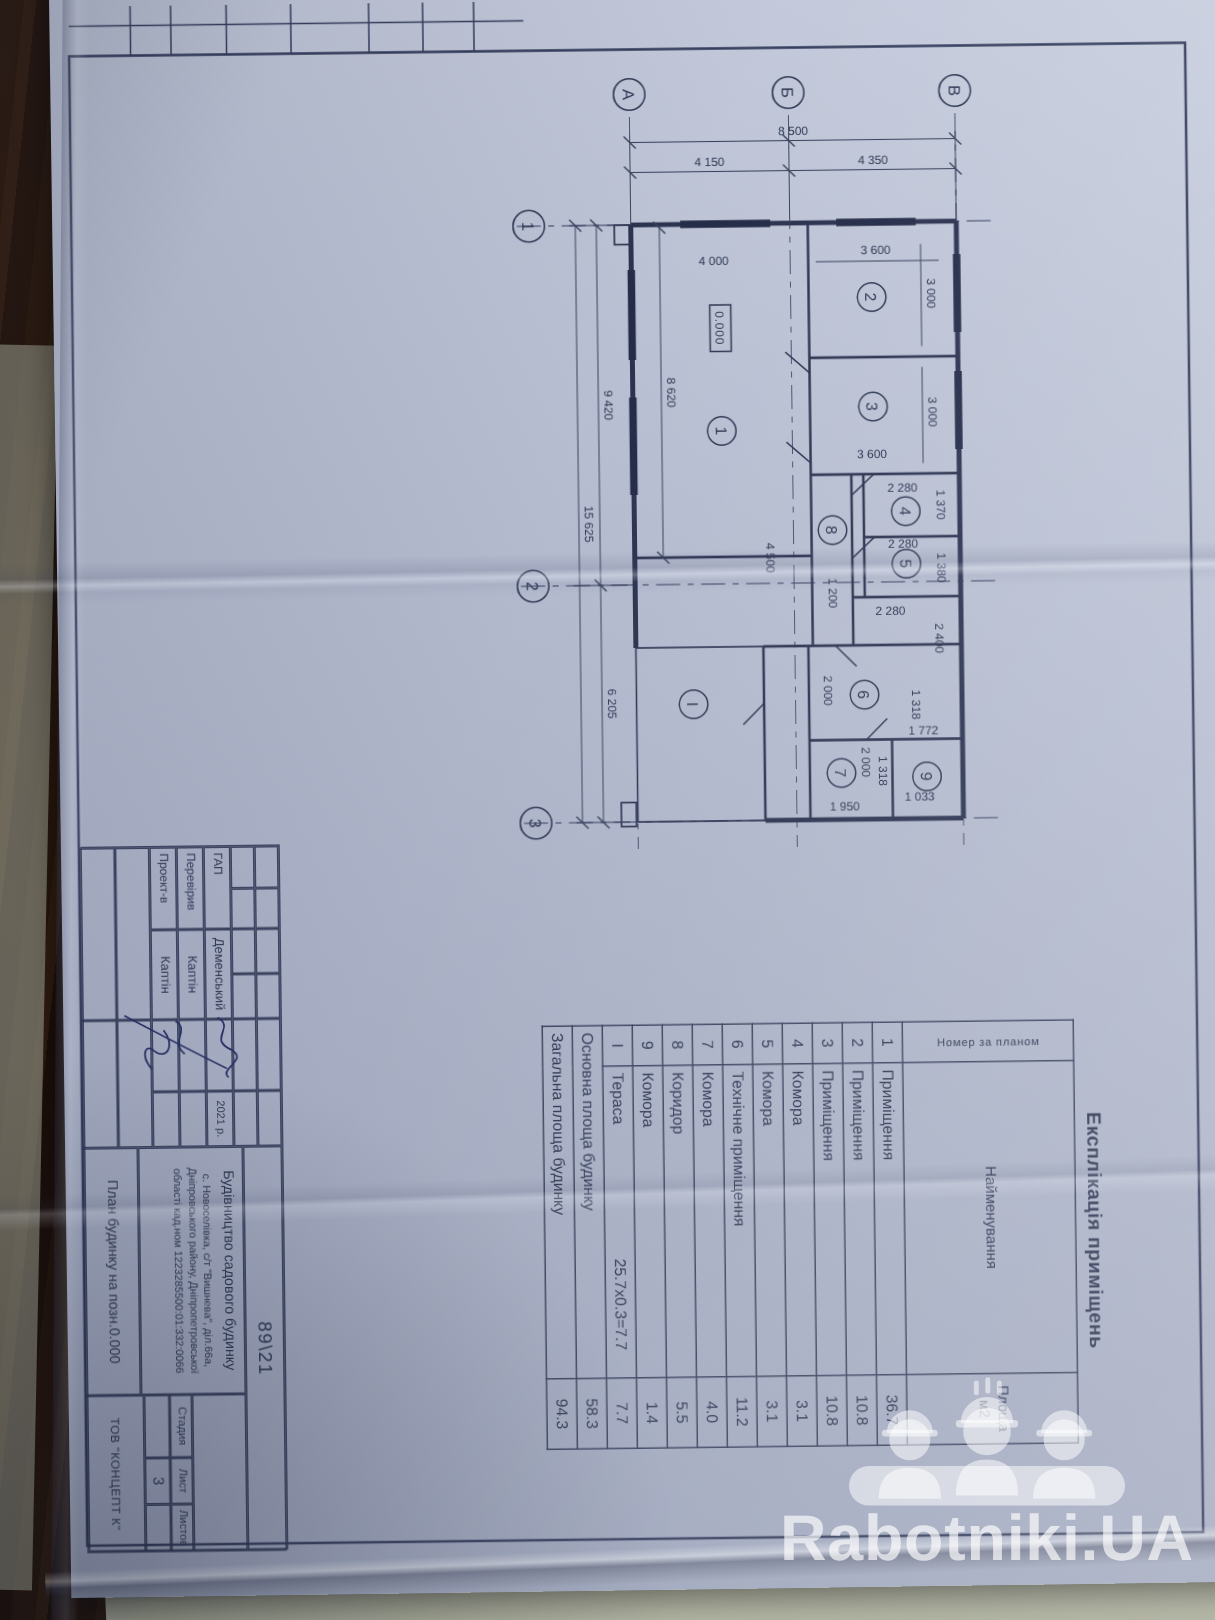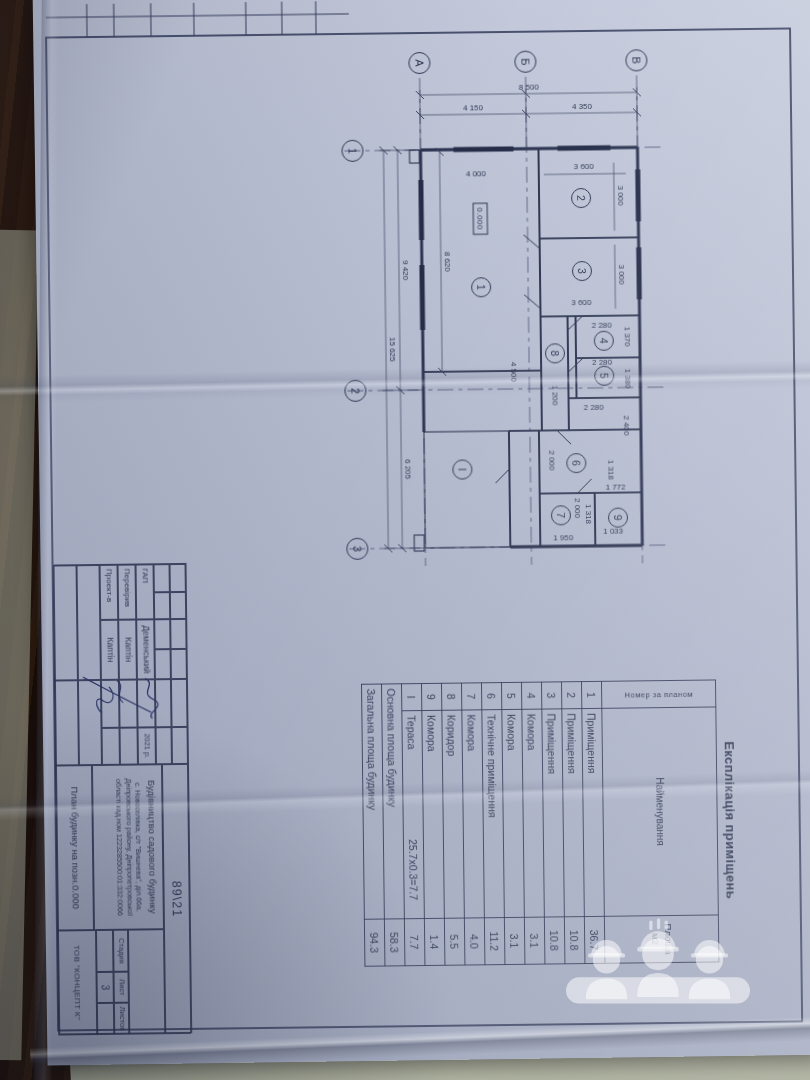--- a/index.html
+++ b/index.html
@@ -425,14 +425,15 @@
         <rect x="26" y="34" width="34" height="4" rx="2"></rect>
         <path d="M74 30 a16 16 0 0 1 32 0 z"></path>
         <rect x="71" y="28" width="38" height="4.5" rx="2"></rect>
         <path d="M123 36 a14 14 0 0 1 28 0 z"></path>
         <rect x="120" y="34" width="34" height="4" rx="2"></rect>
         <rect x="82" y="4" width="3" height="9" rx="1.5"></rect>
         <rect x="89" y="2" width="3" height="10" rx="1.5"></rect>
         <rect x="96" y="4" width="3" height="9" rx="1.5"></rect>
       </g>
     </svg>
+    <div class="brand">Rabotniki.UA</div>
   </div>
 </div>
 
 </body></html>

